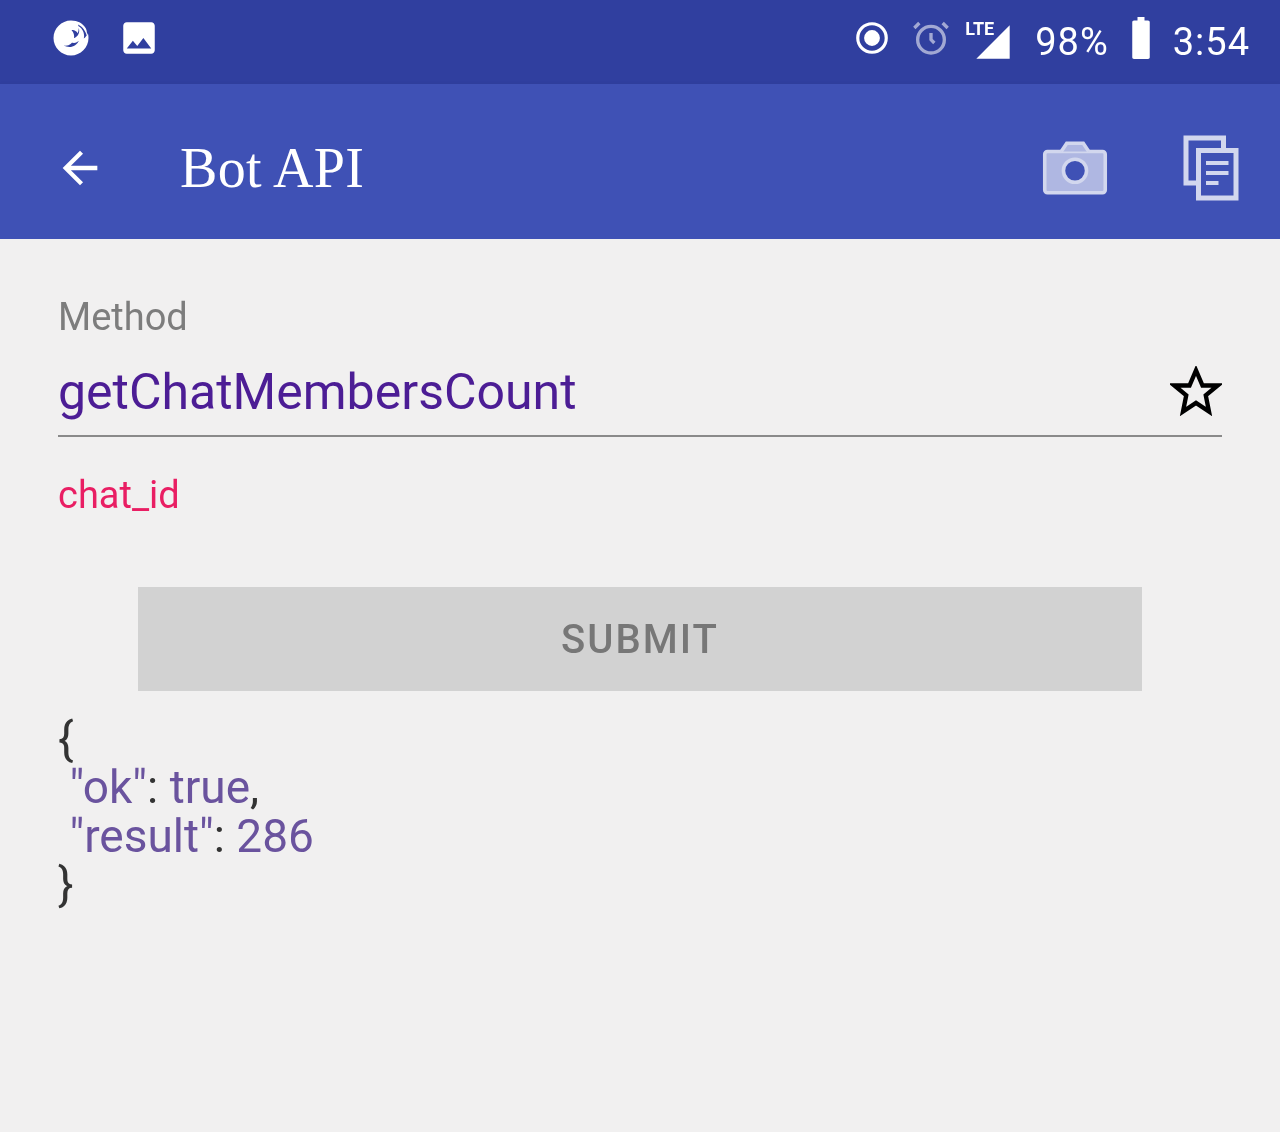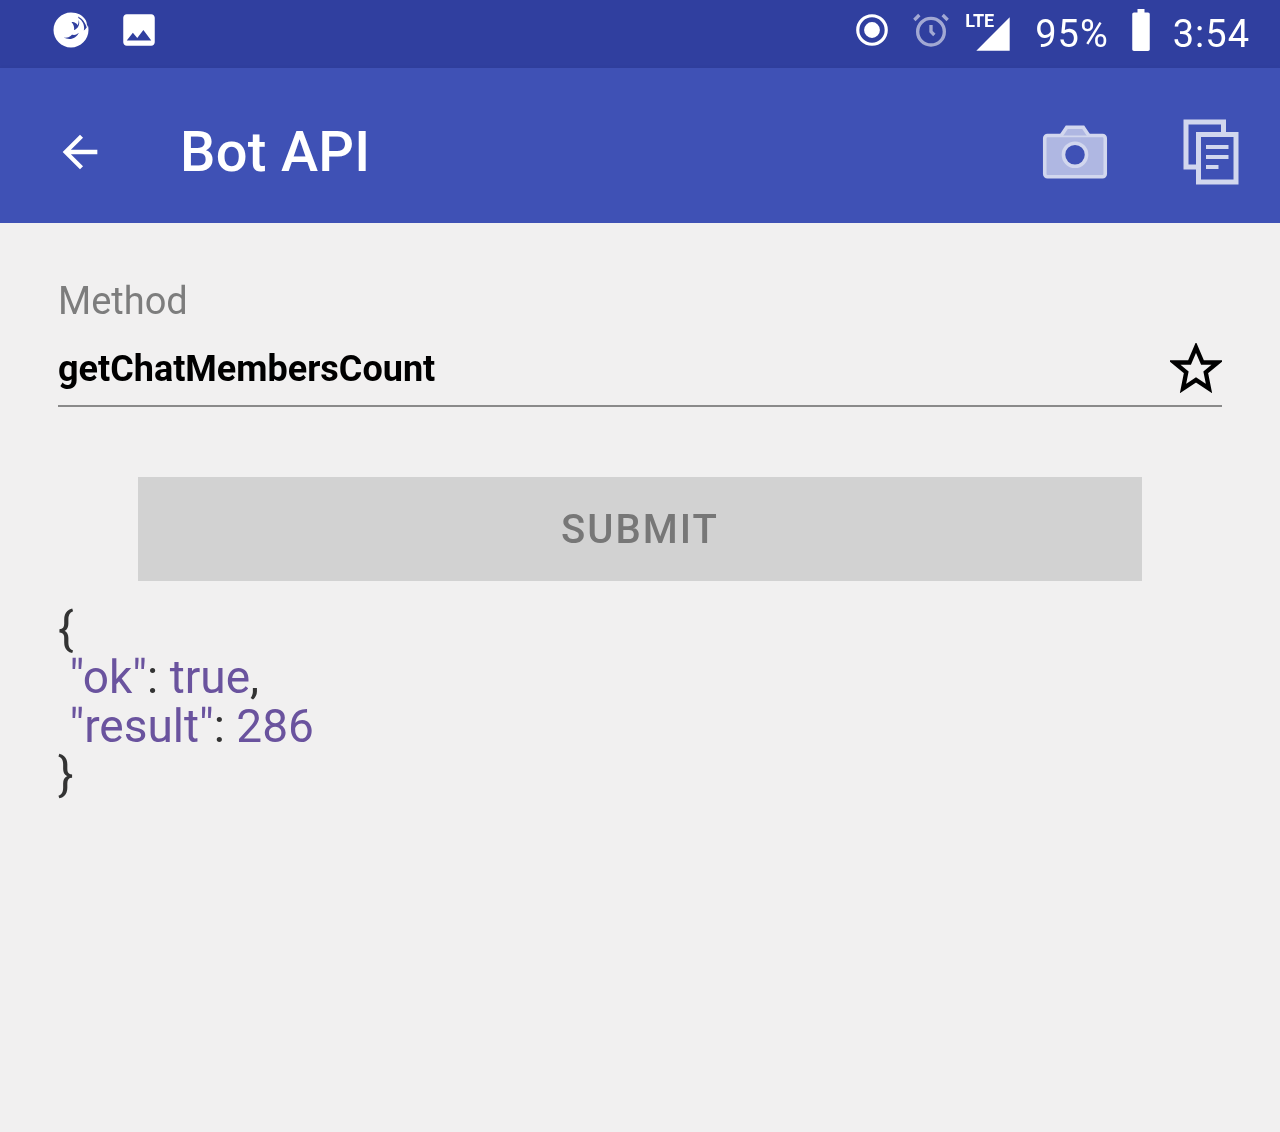--- a/index.html
+++ b/index.html
@@ -1,50 +1,51 @@
 <!DOCTYPE html>
 <html><head>
 <meta charset="utf-8">
 <style>
   * { margin:0; padding:0; box-sizing:border-box; }
   html,body { width:1280px; height:1132px; font-family:Roboto,Arial,sans-serif; background:#f1f0f0; overflow:hidden; }
 
   
   .statusbar {
-    height:68px; background:#303f9f; color:#ffffff;
+    height:84px; background:#303f9f; color:#ffffff;
     display:flex; align-items:center; padding:0 30px 0 50px;
     font-size:38px; font-weight:400;
   }
   .statusbar .left { display:flex; gap:26px; align-items:center; }
   .statusbar .right { margin-left:auto; display:flex; gap:20px; align-items:center; }
   .statusbar .battery-pct { letter-spacing:1px; }
   .statusbar .clock { letter-spacing:1px; }
 
   
   .appbar {
     height:155px; background:#3f51b5; color:#ffffff;
     display:flex; align-items:center; padding:13px 36px 0 50px;
     box-shadow:0 4px 6px rgba(0,0,0,0.25);
+    font-family:Liberation Serif, serif;
   }
   .appbar .back { width:60px; height:60px; display:flex; align-items:center; justify-content:center; cursor:pointer; }
   .appbar .title { font-size:56px; font-weight:500; margin-left:70px; letter-spacing:0.3px; }
   .appbar .actions { margin-left:auto; display:flex; gap:70px; align-items:center; }
   .appbar .action-ico { width:66px; height:66px; display:flex; align-items:center; justify-content:center; cursor:pointer; opacity:0.92; }
 
   
   .content { padding:56px 58px 0 58px; background:#f1f0f0; }
 
   .field { margin-bottom:36px; }
   .field-label { font-size:38px; color:#7d7d7d; margin-bottom:20px; }
   .field-label.accent { color:#e91e63; }
   .field-row { display:flex; align-items:center; border-bottom:2px solid #8a8a8a; padding-bottom:10px; position:relative; }
   .field-row.accent { border-bottom:4px solid #e91e63; padding-bottom:8px; }
   .field-input {
     flex:1; border:none; outline:none; background:transparent;
-    font-size:36px; font-weight:700; color:#000000; font-family:inherit;
+    font-size:50px; font-weight:400; color:#4c1d95; font-family:inherit;
     padding:4px 0;
   }
   .caret {
     position:absolute; width:4px; height:62px; background:#e91e63; left:396px; bottom:12px;
   }
   .star { width:52px; height:52px; cursor:pointer; flex-shrink:0; margin-left:20px; }
 
   .submit-btn {
     display:block; margin:70px auto 0 auto;
     width:1004px; height:104px; background:#d2d2d2; border:none;
@@ -90,21 +91,21 @@
           <circle cx="12" cy="13" r="8"></circle>
           <path d="M12 9v4l2 2M5 3l-3 3M22 6l-3-3"></path>
         </svg>
     </span>
     <span style="position:relative;width:44px;height:40px;">
       <span style="position:absolute;top:-4px;left:-6px;font-size:18px;font-weight:700;color:#fff;">LTE</span>
       <svg width="44" height="40" viewBox="0 0 24 24" style="position:absolute;bottom:0;left:0">
           <path fill="#ffffff" d="M2 22h20V2L2 22z"></path>
         </svg>
     </span>
-    <span class="battery-pct">95%</span>
+    <span class="battery-pct">98%</span>
     <span>
       <svg width="24" height="42" viewBox="0 0 12 24" fill="#ffffff">
           <path d="M4 0h4v2h2c.6 0 1 .4 1 1v20c0 .6-.4 1-1 1H2c-.6 0-1-.4-1-1V3c0-.6.4-1 1-1h2V0z"></path>
         </svg>
     </span>
     <span class="clock">3:54</span>
   </div>
 </div>
 
 <div class="appbar">
@@ -142,20 +143,21 @@
       <input class="field-input" value="getChatMembersCount" style="">
       <span class="star">
         <svg width="52" height="52" viewBox="0 0 24 24" fill="none" stroke="#000" stroke-width="2">
             <path d="M12 2l3 7h7l-5.5 4.5L18 21l-6-4-6 4 1.5-7.5L2 9h7l3-7z"></path>
           </svg>
       </span>
     </div>
   </div>
 
   <div class="field">
+    <div class="field-label accent">chat_id</div>
   </div>
 
   <button class="submit-btn">SUBMIT</button>
 
   <div class="result"><span class="brace">{</span>
  <span class="key">"ok"</span><span class="punct">: </span><span class="val">true</span><span class="punct">,</span>
  <span class="key">"result"</span><span class="punct">: </span><span class="val">286</span>
 <span class="brace">}</span></div>
 
 </div>

